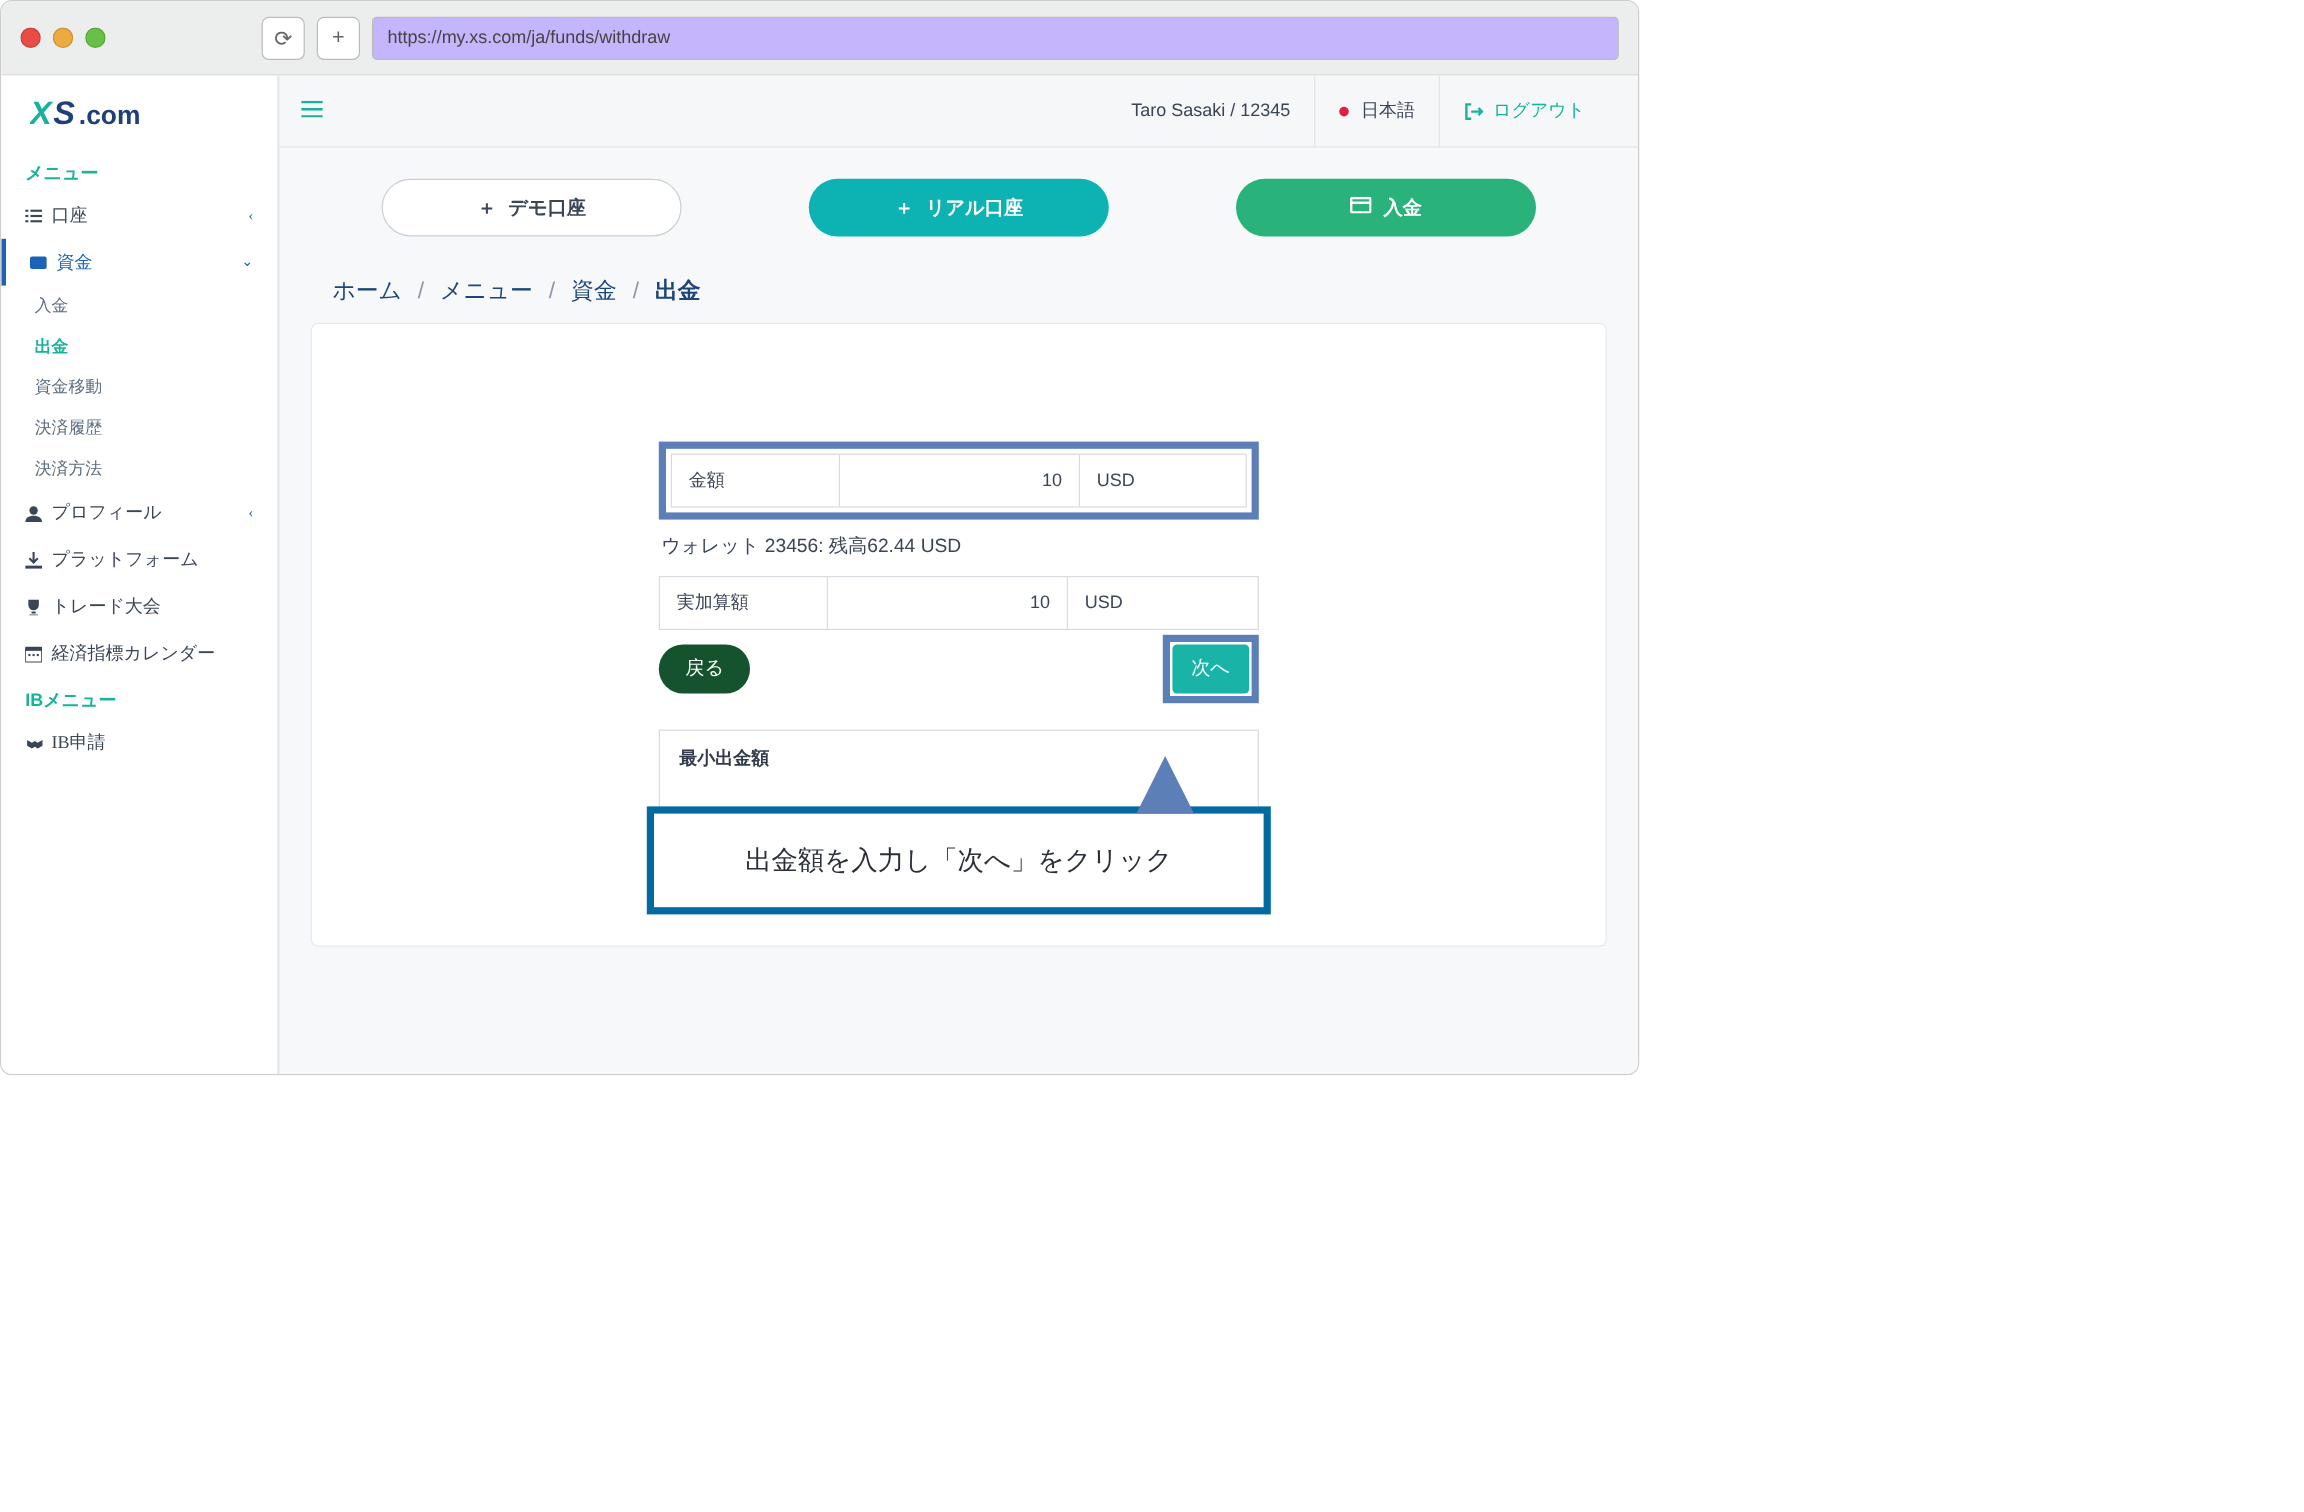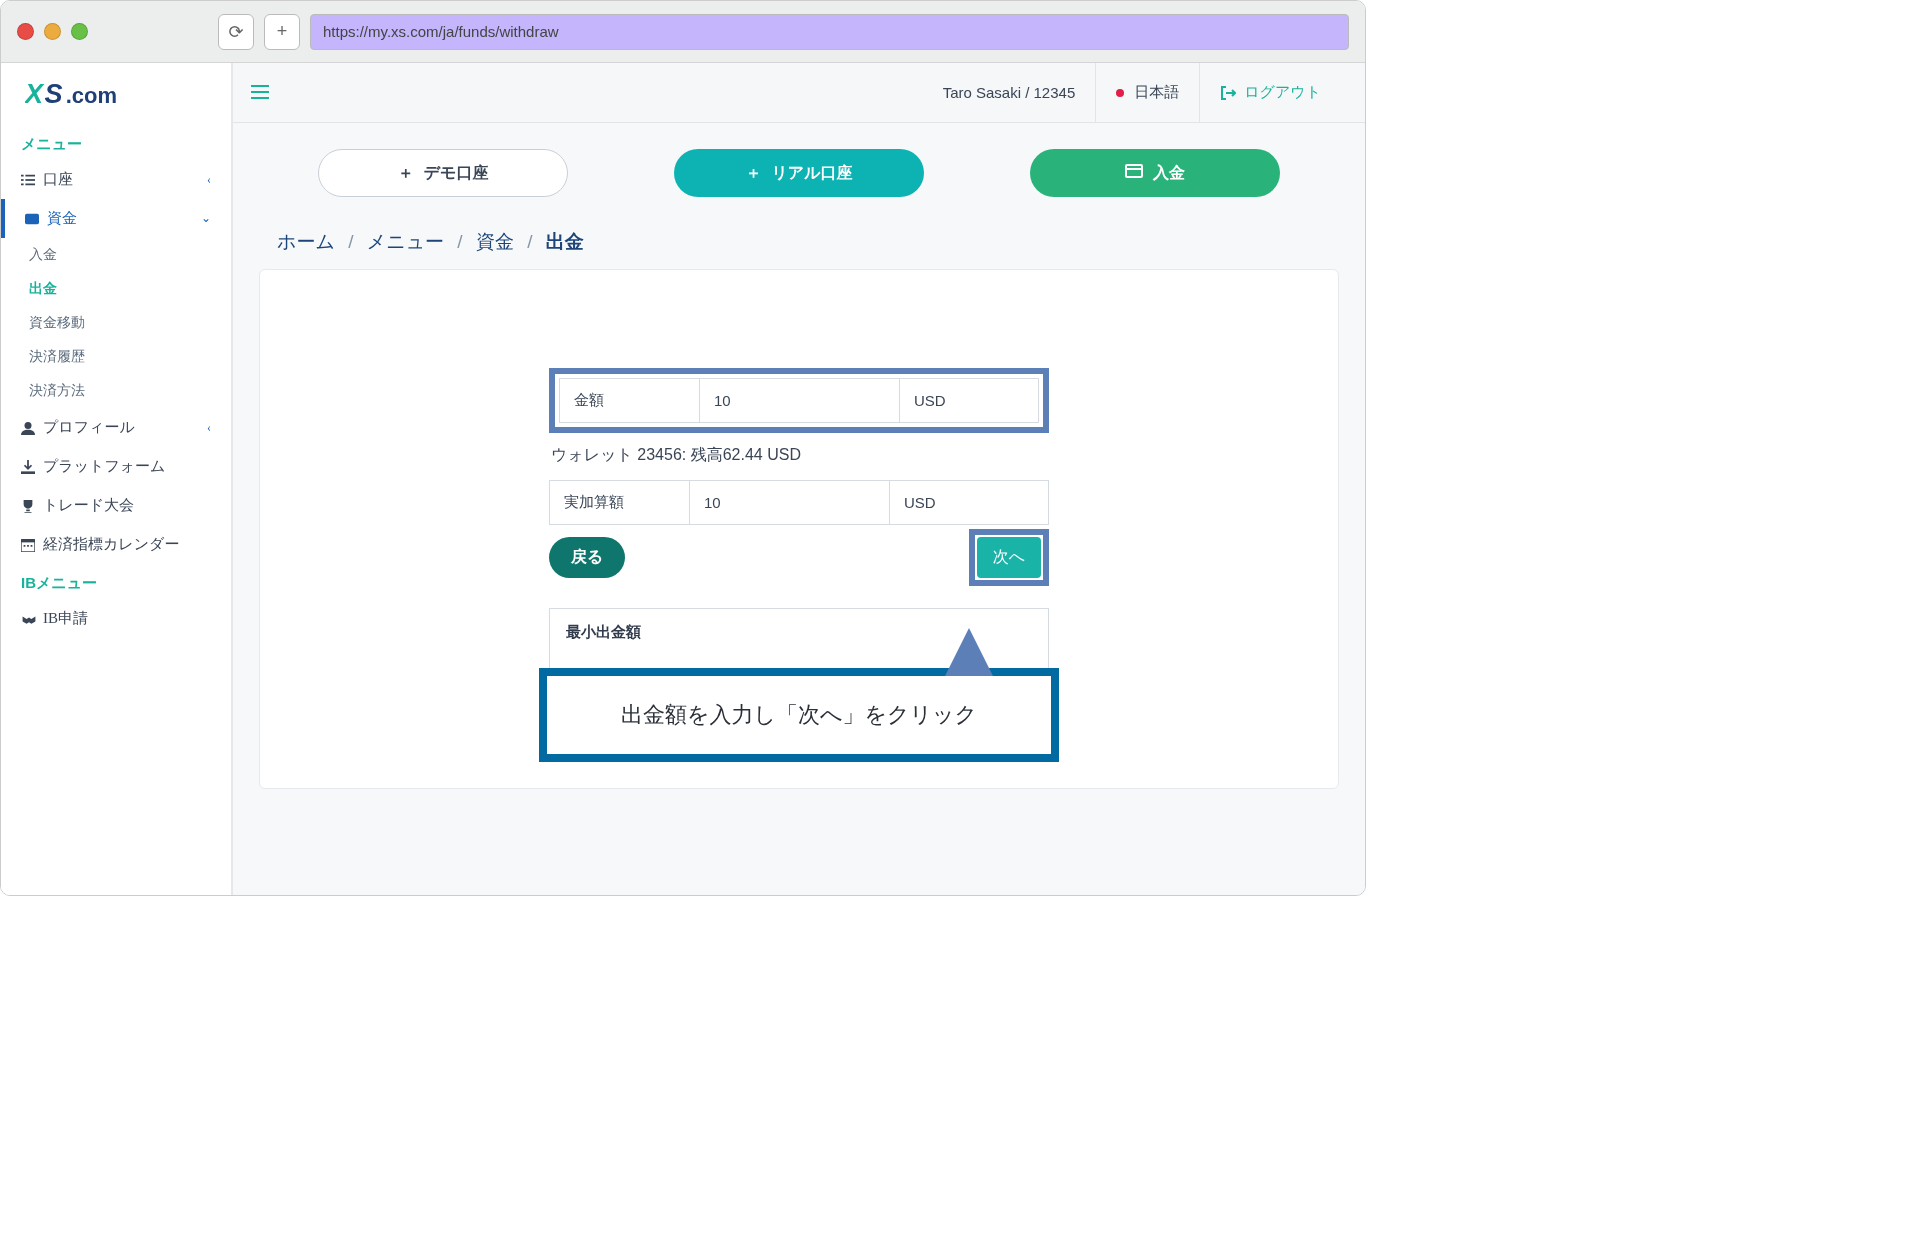--- a/index.html
+++ b/index.html
@@ -55,35 +55,35 @@
   .card { background:#fff; border:1px solid #e6e9ee; border-radius:6px; margin: 0 4px; padding: 98px 40px 40px; position:relative; min-height: 520px; }
 
   .form-stack { width: 500px; margin: 0 auto; position:relative; }
 
   .highlight-wrap { border: 6px solid #5c7fb8; padding: 4px; margin-bottom: 8px; }
   .field-row { display:flex; border:1px solid #d6dbe2; background:#fff; }
   .cell { border-right:1px solid #d6dbe2; padding: 12px 14px; font-size:15px; color:#3a4556; display:flex; align-items:center;}
   .cell:last-child { border-right:none; }
   .cell-label { width:140px; }
   .cell-value { width: 200px; }
-  .cell-value input { border:none; outline:none; width:100%; font-size:15px; color:#3a4556; }
+  .cell-value input { border:none; outline:none; width:100%; font-size:15px; color:#3a4556;text-align:right; }
   .cell-unit { flex:1; }
 
   .hint { font-size:16px; color:#3a4556; padding: 4px 2px 14px; }
 
   .btn-row { display:flex; justify-content:space-between; align-items:center; margin-top: 4px; }
   .btn { border:none; border-radius:22px; padding: 10px 22px; font-size:16px; color:#fff; cursor:pointer; }
-  .btn-back { background:#0f766e;font-weight:bold; }
+  .btn-back { background:#14532d; }
   .btn-next-wrap { border:6px solid #5c7fb8; display:inline-block; padding:2px; }
   .btn-next { background:#19b3a8; border-radius:4px; padding: 10px 16px; }
 
   .info-box { border:1px solid #d6dbe2; margin-top: 22px; padding: 14px 16px 40px; }
   .info-box-title { font-weight:700; font-size:15px; color:#323c4d; }
 
-  .callout { position:absolute; left:50%; transform:translateX(-50%); bottom: 26px; width: 520px; background:#fff; border: 8px solid #0369a1; padding: 24px 18px; font-size:22px; color:#2a2f38; text-align:center; }
+  .callout { position:absolute; left:50%; transform:translateX(-50%); bottom: 26px; width: 520px; background:#fff; border: 6px solid #0369a1; padding: 24px 18px; font-size:22px; color:#2a2f38; text-align:center; }
   .callout-pointer { position:absolute; top:-48px; right:58px; width:0; height:0; border-left:24px solid transparent; border-right:24px solid transparent; border-bottom:48px solid #5c7fb8; }
 </style>
 </head>
 <body>
 
 <div class="browser-frame">
   <div class="browser-chrome">
     <div class="traffic-lights">
       <div class="traffic-dot dot-r"></div>
       <div class="traffic-dot dot-y"></div>

